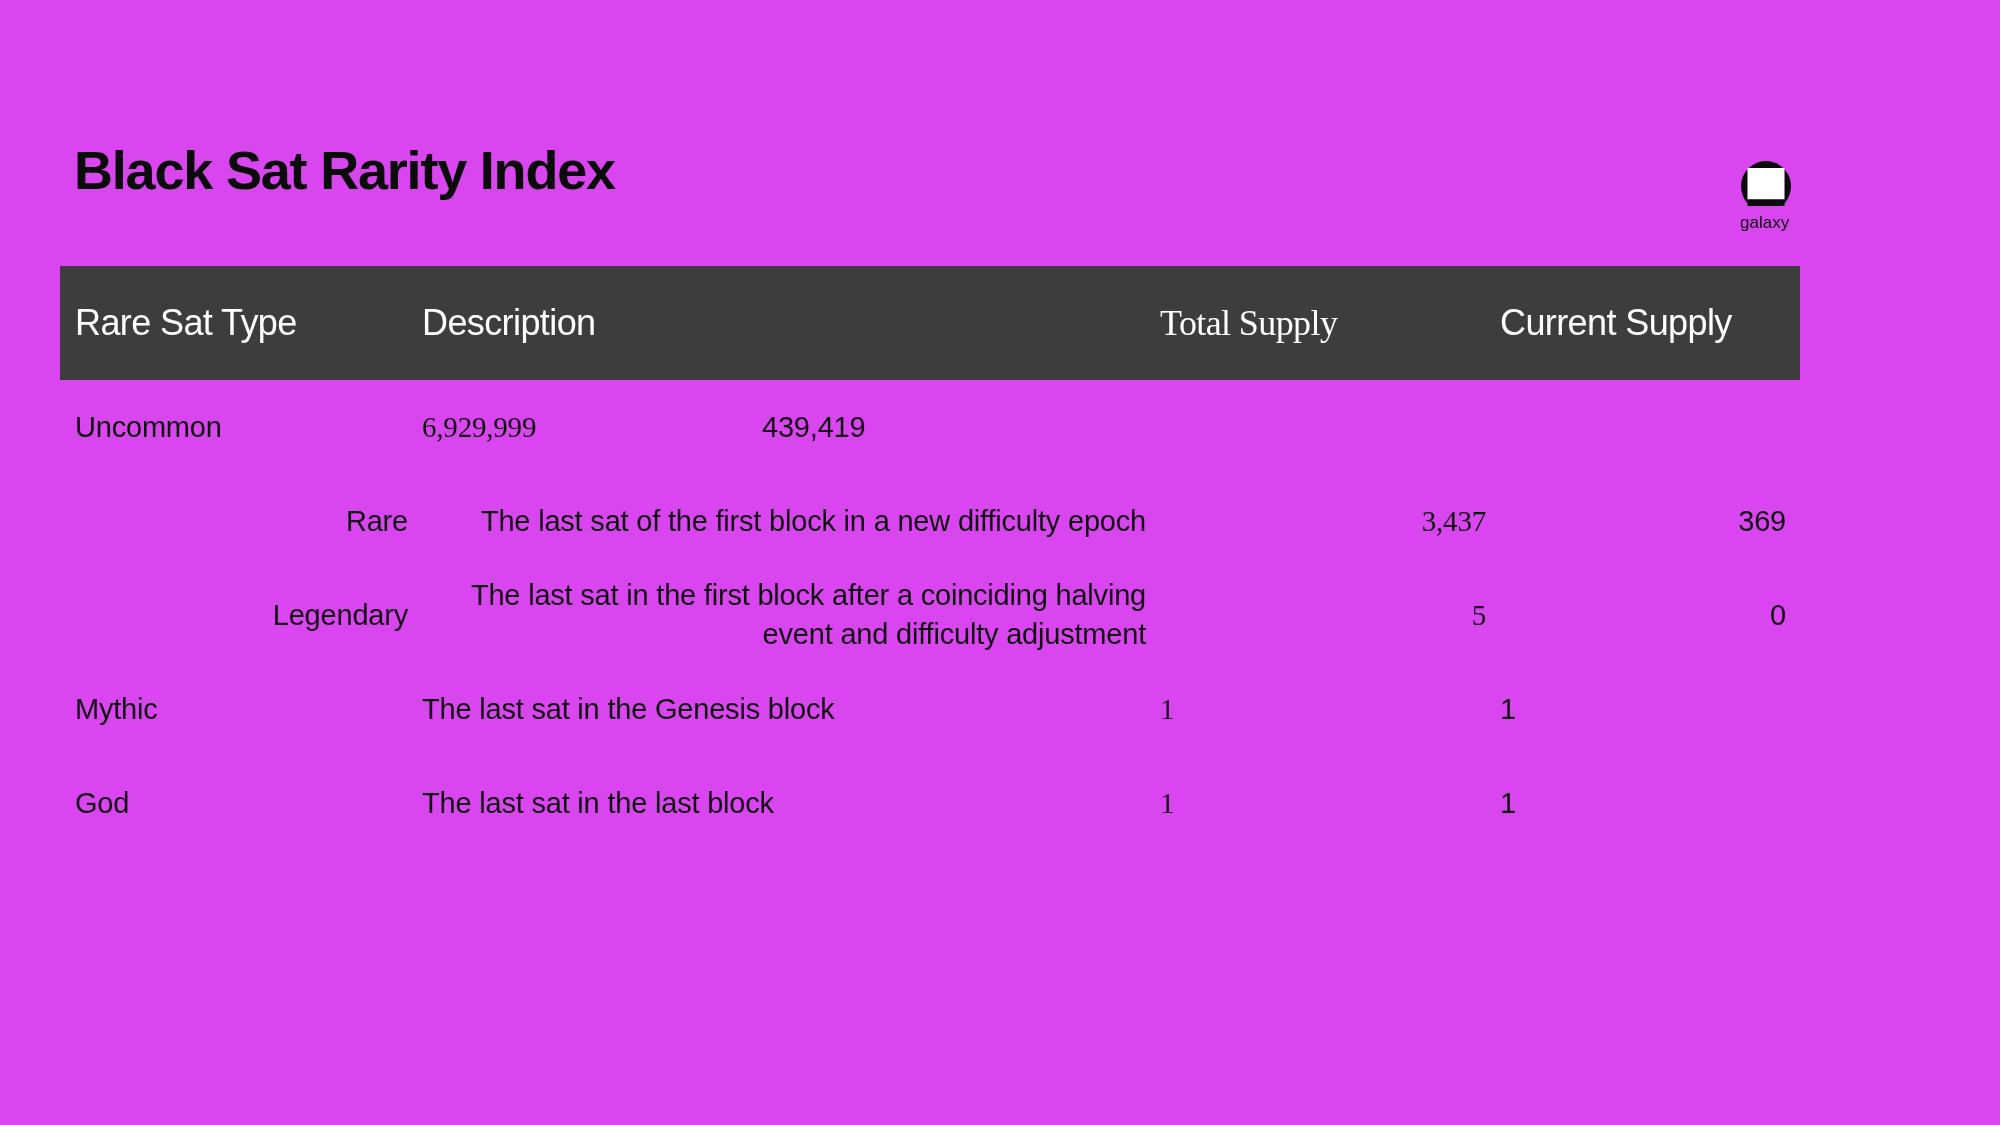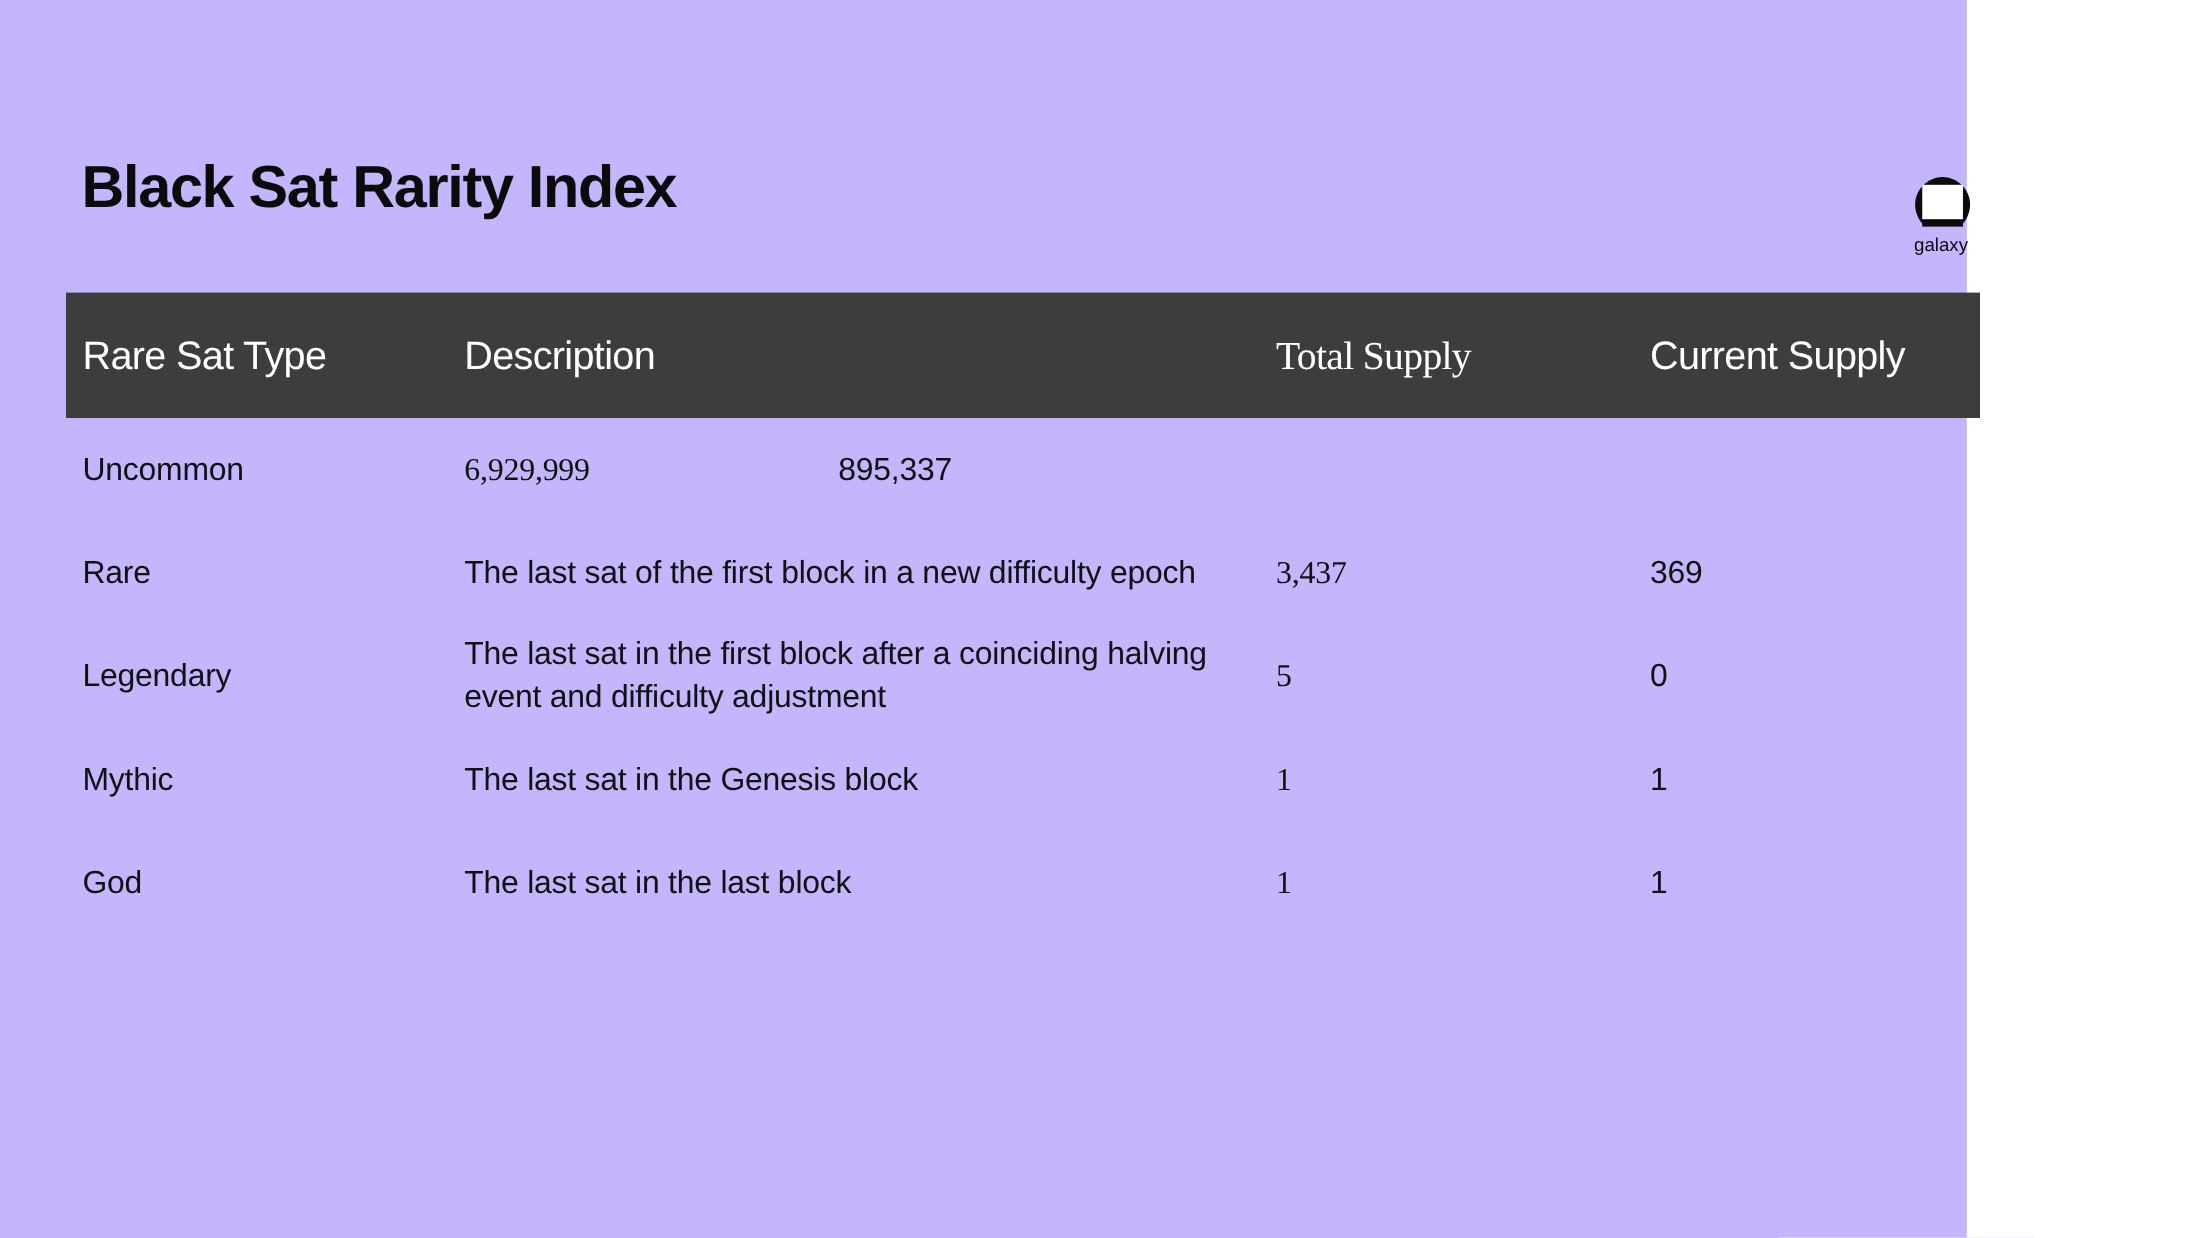--- a/index.html
+++ b/index.html
@@ -11,23 +11,23 @@
     width: 2000px;
     height: 1125px;
     overflow: hidden;
     font-family: "Liberation Sans", "DejaVu Sans", sans-serif;
     color: #111111;
     -webkit-font-smoothing: antialiased;
   }
 
   .page {
     position: relative;
-    width: 1788px;
+    width: 2000px;
     height: 1125px;
-    background: #c4b5fd;
+    background: #d946ef;
   }
 
   
   .page-header {
     position: absolute;
     left: 0;
     top: 0;
     width: 2000px;
     height: 266px;
   }
@@ -98,21 +98,21 @@
     display: block;
     padding-left: 15px;
   }
 
   .table-row {
     display: flex;
     align-items: center;
     box-sizing: border-box;
   }
   .table-row.h-single { height: 94px; }
-  .table-row.h-double { height: 94px; }
+  .table-row.h-double { height: 94px; text-align: right; }
 
   .cell {
     box-sizing: border-box;
     padding-right: 14px;
   }
   .col-type  { width: 347px; flex: 0 0 347px; }
   .col-desc  { width: 738px; flex: 0 0 738px; }
   .col-total { width: 340px; flex: 0 0 340px; font-family: Liberation Serif, serif; }
   .col-curr  { width: 300px; flex: 0 0 300px; }
 
@@ -156,21 +156,21 @@
       <div class="cell col-desc">Description</div>
       <div class="cell col-total">Total Supply</div>
       <div class="cell col-curr">Current Supply</div>
     </div>
 
     <div class="table-body">
 
       <div class="table-row h-single">
         <div class="cell col-type">Uncommon</div>
         <div class="cell col-total">6,929,999</div>
-        <div class="cell col-curr">895,337</div>
+        <div class="cell col-curr">439,419</div>
       </div>
 
       <div class="table-row h-double">
         <div class="cell col-type">Rare</div>
         <div class="cell col-desc">The last sat of the first block in a new difficulty epoch</div>
         <div class="cell col-total">3,437</div>
         <div class="cell col-curr">369</div>
       </div>
 
 

